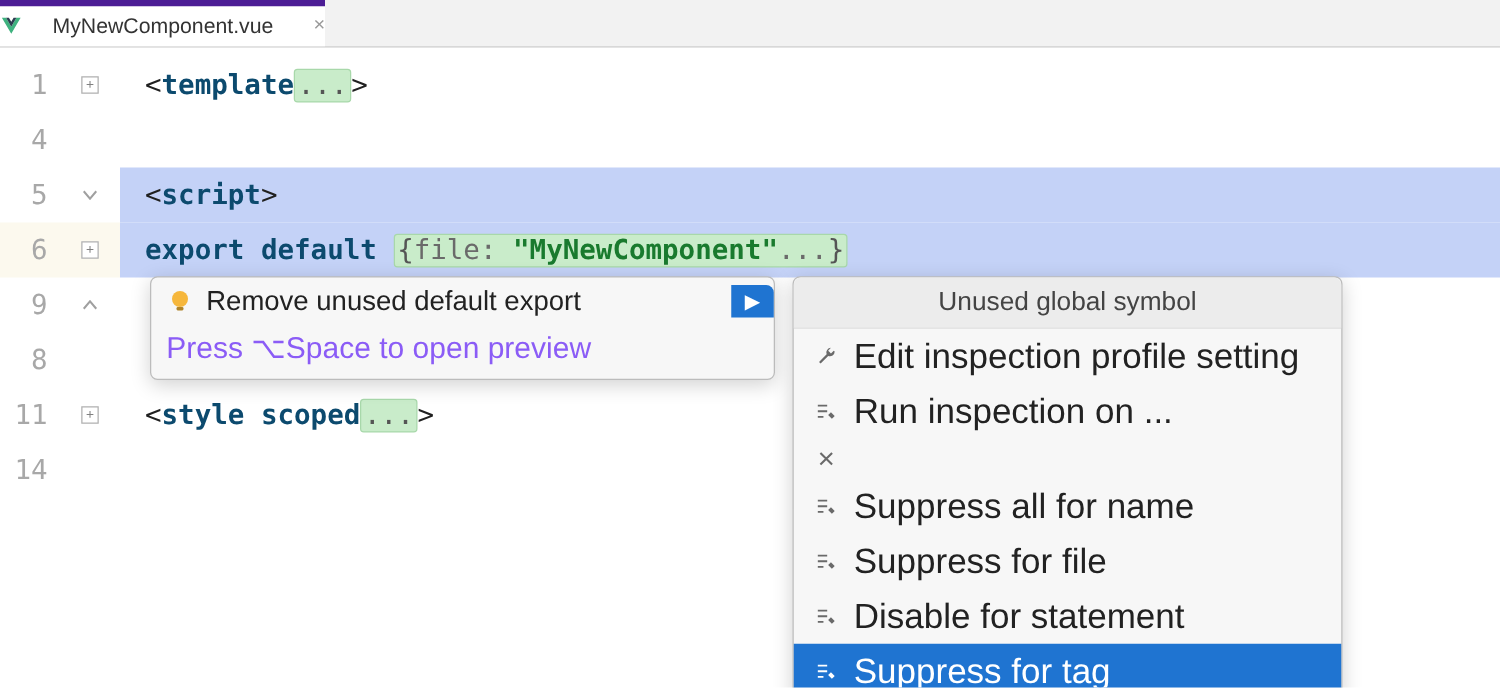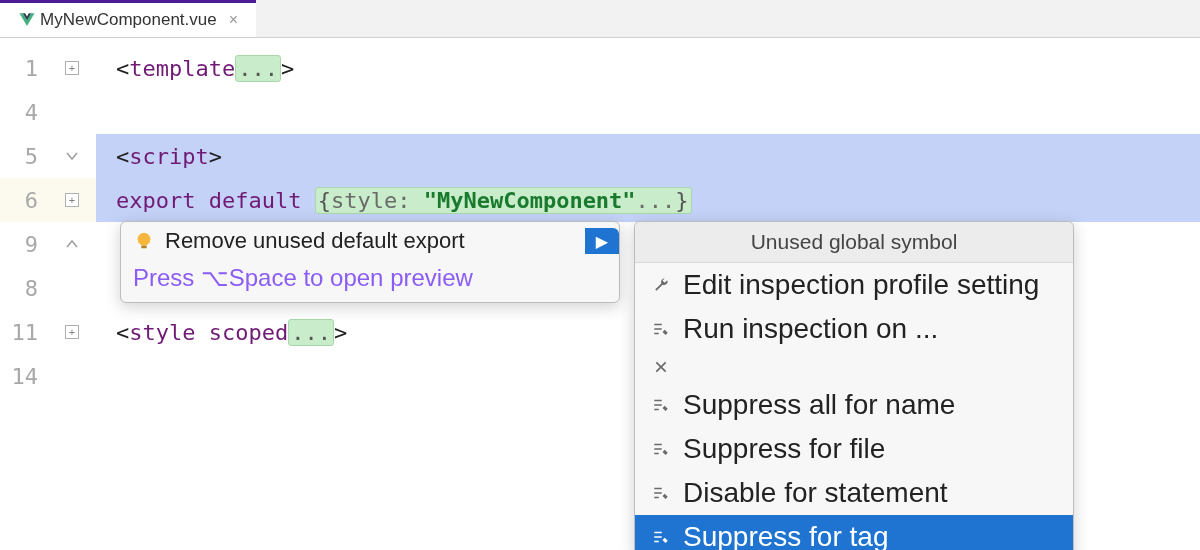--- a/index.html
+++ b/index.html
@@ -13,24 +13,24 @@
     }
     .tab-bar {
       display: flex;
       background: #f2f2f2;
       border-bottom: 1px solid #d0d0d0;
       height: 38px;
     }
     .tab {
       display: flex;
       align-items: center;
-      padding: 0 18px;
+      padding: 0 0;
       background: #ffffff;
-      border-top: 3px solid #4c1d95;
-      gap: 4px;
+      border-top: 5px solid #4c1d95;
+      gap: 24px;
       position: relative;
     }
     .tab-icon {
       width: 18px;
       height: 18px;
       display: flex;
       align-items: center;
       justify-content: center;
     }
     .tab-label {
@@ -98,21 +98,21 @@
       height: 44px;
       display: flex;
       align-items: center;
       padding-left: 20px;
       position: relative;
     }
     .hl-row {
       background: #c4d2f7;
     }
     .pb { color: #202020; }
-    .kw { color: #701a75; }
+    .kw { color: #0c4a6e; font-weight: bold; }
     .cm { color: #6a6a6a; }
     .str { color: #197a2e; font-weight: bold; }
     .folded {
       background: #c9ecca;
       border: 1px solid #a8d8aa;
       border-radius: 3px;
       padding: 0 2px;
       color: #555;
     }
     .intention-popup {
@@ -279,21 +279,21 @@
         <span class="folded">...</span>
         <span class="pb">&gt;</span>
     </div>
     <div class="code-row"></div>
     <div class="code-row hl-row">
       <span class="pb">&lt;</span>
         <span class="kw">script</span>
         <span class="pb">&gt;</span>
     </div>
     <div class="code-row hl-row">
-      <span class="kw">export</span>&nbsp;<span class="kw">default</span>&nbsp;<span class="folded"><span>{</span><span class="cm">style:</span>&nbsp;<span class="str">"MyNewComponent"</span><span class="cm">...</span><span>}</span></span>
+      <span class="kw">export</span>&nbsp;<span class="kw">default</span>&nbsp;<span class="folded"><span>{</span><span class="cm">file:</span>&nbsp;<span class="str">"MyNewComponent"</span><span class="cm">...</span><span>}</span></span>
     </div>
     <div class="code-row"></div>
     <div class="code-row"></div>
     <div class="code-row">
       <span class="pb">&lt;</span><span class="kw">style</span>&nbsp;<span class="kw">scoped</span><span class="folded">...</span><span class="pb">&gt;</span>
     </div>
     <div class="code-row"></div>
   </div>
 </div>
 

